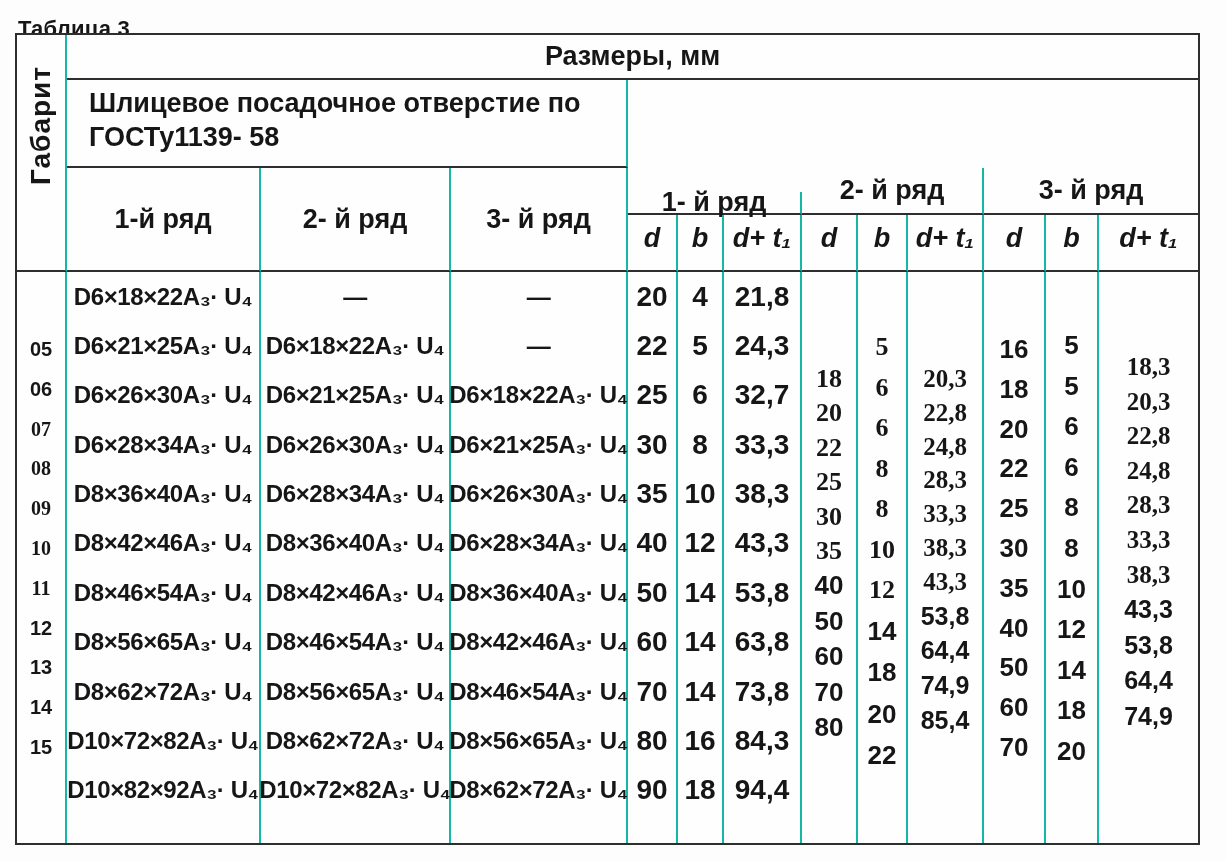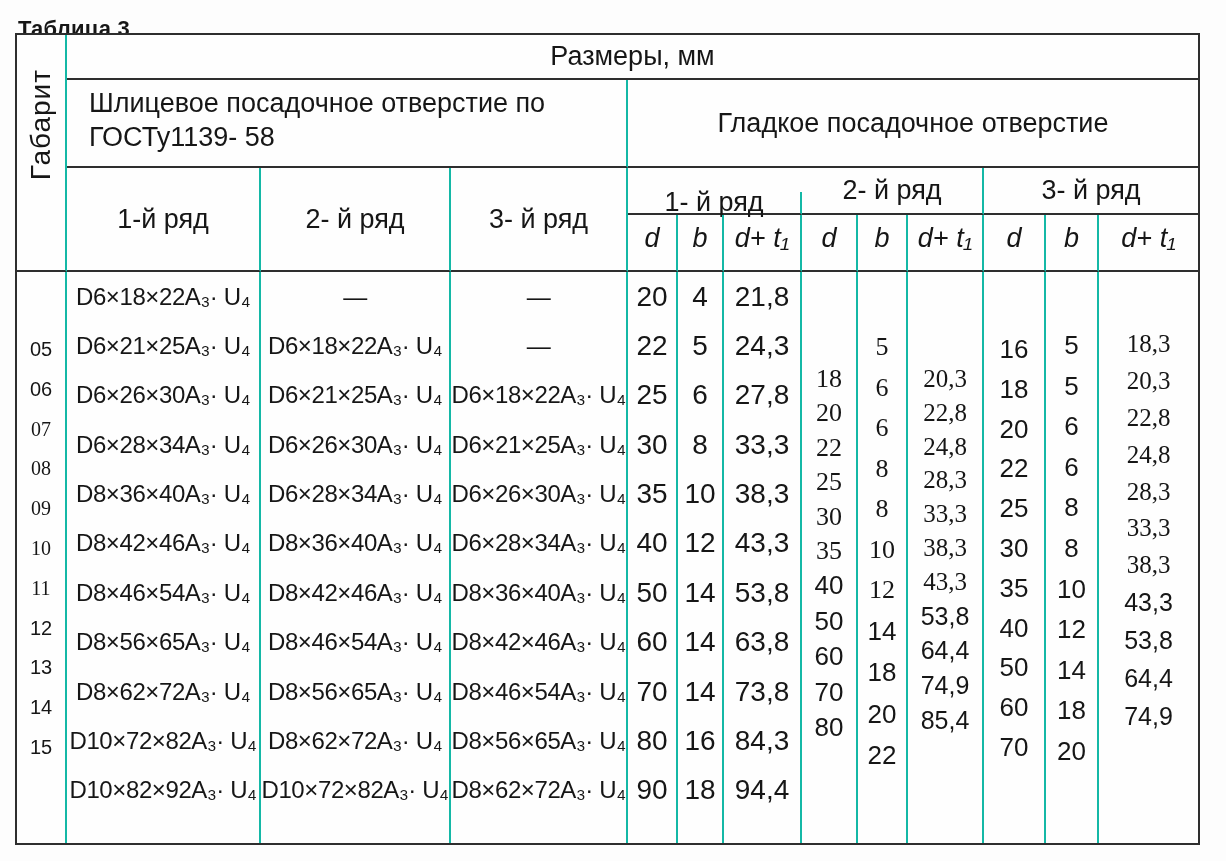--- a/index.html
+++ b/index.html
@@ -14,21 +14,21 @@
     font-size:22px;font-weight:600;letter-spacing:0.2px;
   }
   .tbl{
     position:absolute;left:15px;top:33px;width:1185px;height:812px;
     border:2.5px solid #2e2e2e;box-sizing:border-box;
     display:grid;
     grid-template-columns:50px 194px 190px 177px 50px 46px 78px 56px 50px 76px 62px 53px 1fr;
     grid-template-rows:45px 88px 47px 57px 1fr;
     background:#fefefe;
   }
-  .cell{box-sizing:border-box;position:relative;}
+  .cell{box-sizing:border-box;position:relative;font-weight:bold;}
   .br{border-right:2px solid #14b8a6;}
   .bb{border-bottom:2px solid #2e2e2e;}
   .center{display:flex;align-items:center;justify-content:center;text-align:center;}
   
   .h-sizes{grid-column:2/14;grid-row:1/2;font-size:27px;}
   .h-gab{grid-column:1/2;grid-row:1/4;}
   .h-gab .vert{
     writing-mode:vertical-rl;transform:rotate(180deg);
     font-size:28px;letter-spacing:1px;
   }
@@ -56,21 +56,21 @@
   .num-col .slot{font-size:28px;}
   
   .stack{display:flex;flex-direction:column;justify-content:space-between;align-items:center;}
   .stack .v{white-space:nowrap;}
   .st-gab{padding:66px 0 84px 0;font-size:20px;}
   .st-d2{padding:92px 0 100px 0;font-size:26px;}
   .st-b2{padding:60px 0 72px 0;font-size:26px;}
   .st-t2{padding:93px 0 108px 0;font-size:25px;}
   .st-d3{padding:62px 0 80px 0;font-size:26px;}
   .st-b3{padding:58px 0 76px 0;font-size:26px;}
-  .st-t3{padding:58px 0 112px 0;font-size:25px;}
+  .st-t3{padding:81px 0 112px 0;font-size:25px;}
   
   .st-gab .v:nth-child(n+3):nth-child(-n+7),
   .st-d2 .v:nth-child(-n+6),
   .st-b2 .v:nth-child(-n+7),
   .st-t2 .v:nth-child(-n+7),
   .st-t3 .v:nth-child(-n+7){
     font-family:"Liberation Serif","DejaVu Serif",serif;
   }
 </style>
 </head>
@@ -84,21 +84,20 @@
     <span class="vert">Габарит</span>
   </div>
   <div class="cell h-gab-spacer br bb"></div>
 
   <div class="cell h-sizes bb center">Размеры, мм</div>
 
   <div class="cell h-spline br bb">
     <div class="l1">Шлицевое посадочное отверстие по</div>
     <div class="l2">ГОСТу1139- 58</div>
   </div>
-  <div class="cell h-smooth bb center">Гладкое посадочное отверстие</div>
 
   <div class="cell h-sp-r1 br bb center">1-й ряд</div>
   <div class="cell h-sp-r2 br bb center">2- й ряд</div>
   <div class="cell h-sp-r3 br bb center">3- й ряд</div>
 
   <div class="cell h-sm-r1 br bb center">1- й ряд</div>
   <div class="cell h-sm-r2 br bb center">2- й ряд</div>
   <div class="cell h-sm-r3 bb center">3- й ряд</div>
 
   <div class="cell h-sub c5 br bb center">d</div>
@@ -187,21 +186,21 @@
       <div class="slot">12</div>
       <div class="slot">14</div>
       <div class="slot">14</div>
       <div class="slot">14</div>
       <div class="slot">16</div>
       <div class="slot">18</div>
     </div>
   <div class="cell bd c7 br rows11 num-col">
       <div class="slot">21,8</div>
       <div class="slot">24,3</div>
-      <div class="slot">27,8</div>
+      <div class="slot">32,7</div>
       <div class="slot">33,3</div>
       <div class="slot">38,3</div>
       <div class="slot">43,3</div>
       <div class="slot">53,8</div>
       <div class="slot">63,8</div>
       <div class="slot">73,8</div>
       <div class="slot">84,3</div>
       <div class="slot">94,4</div>
     </div>
 

